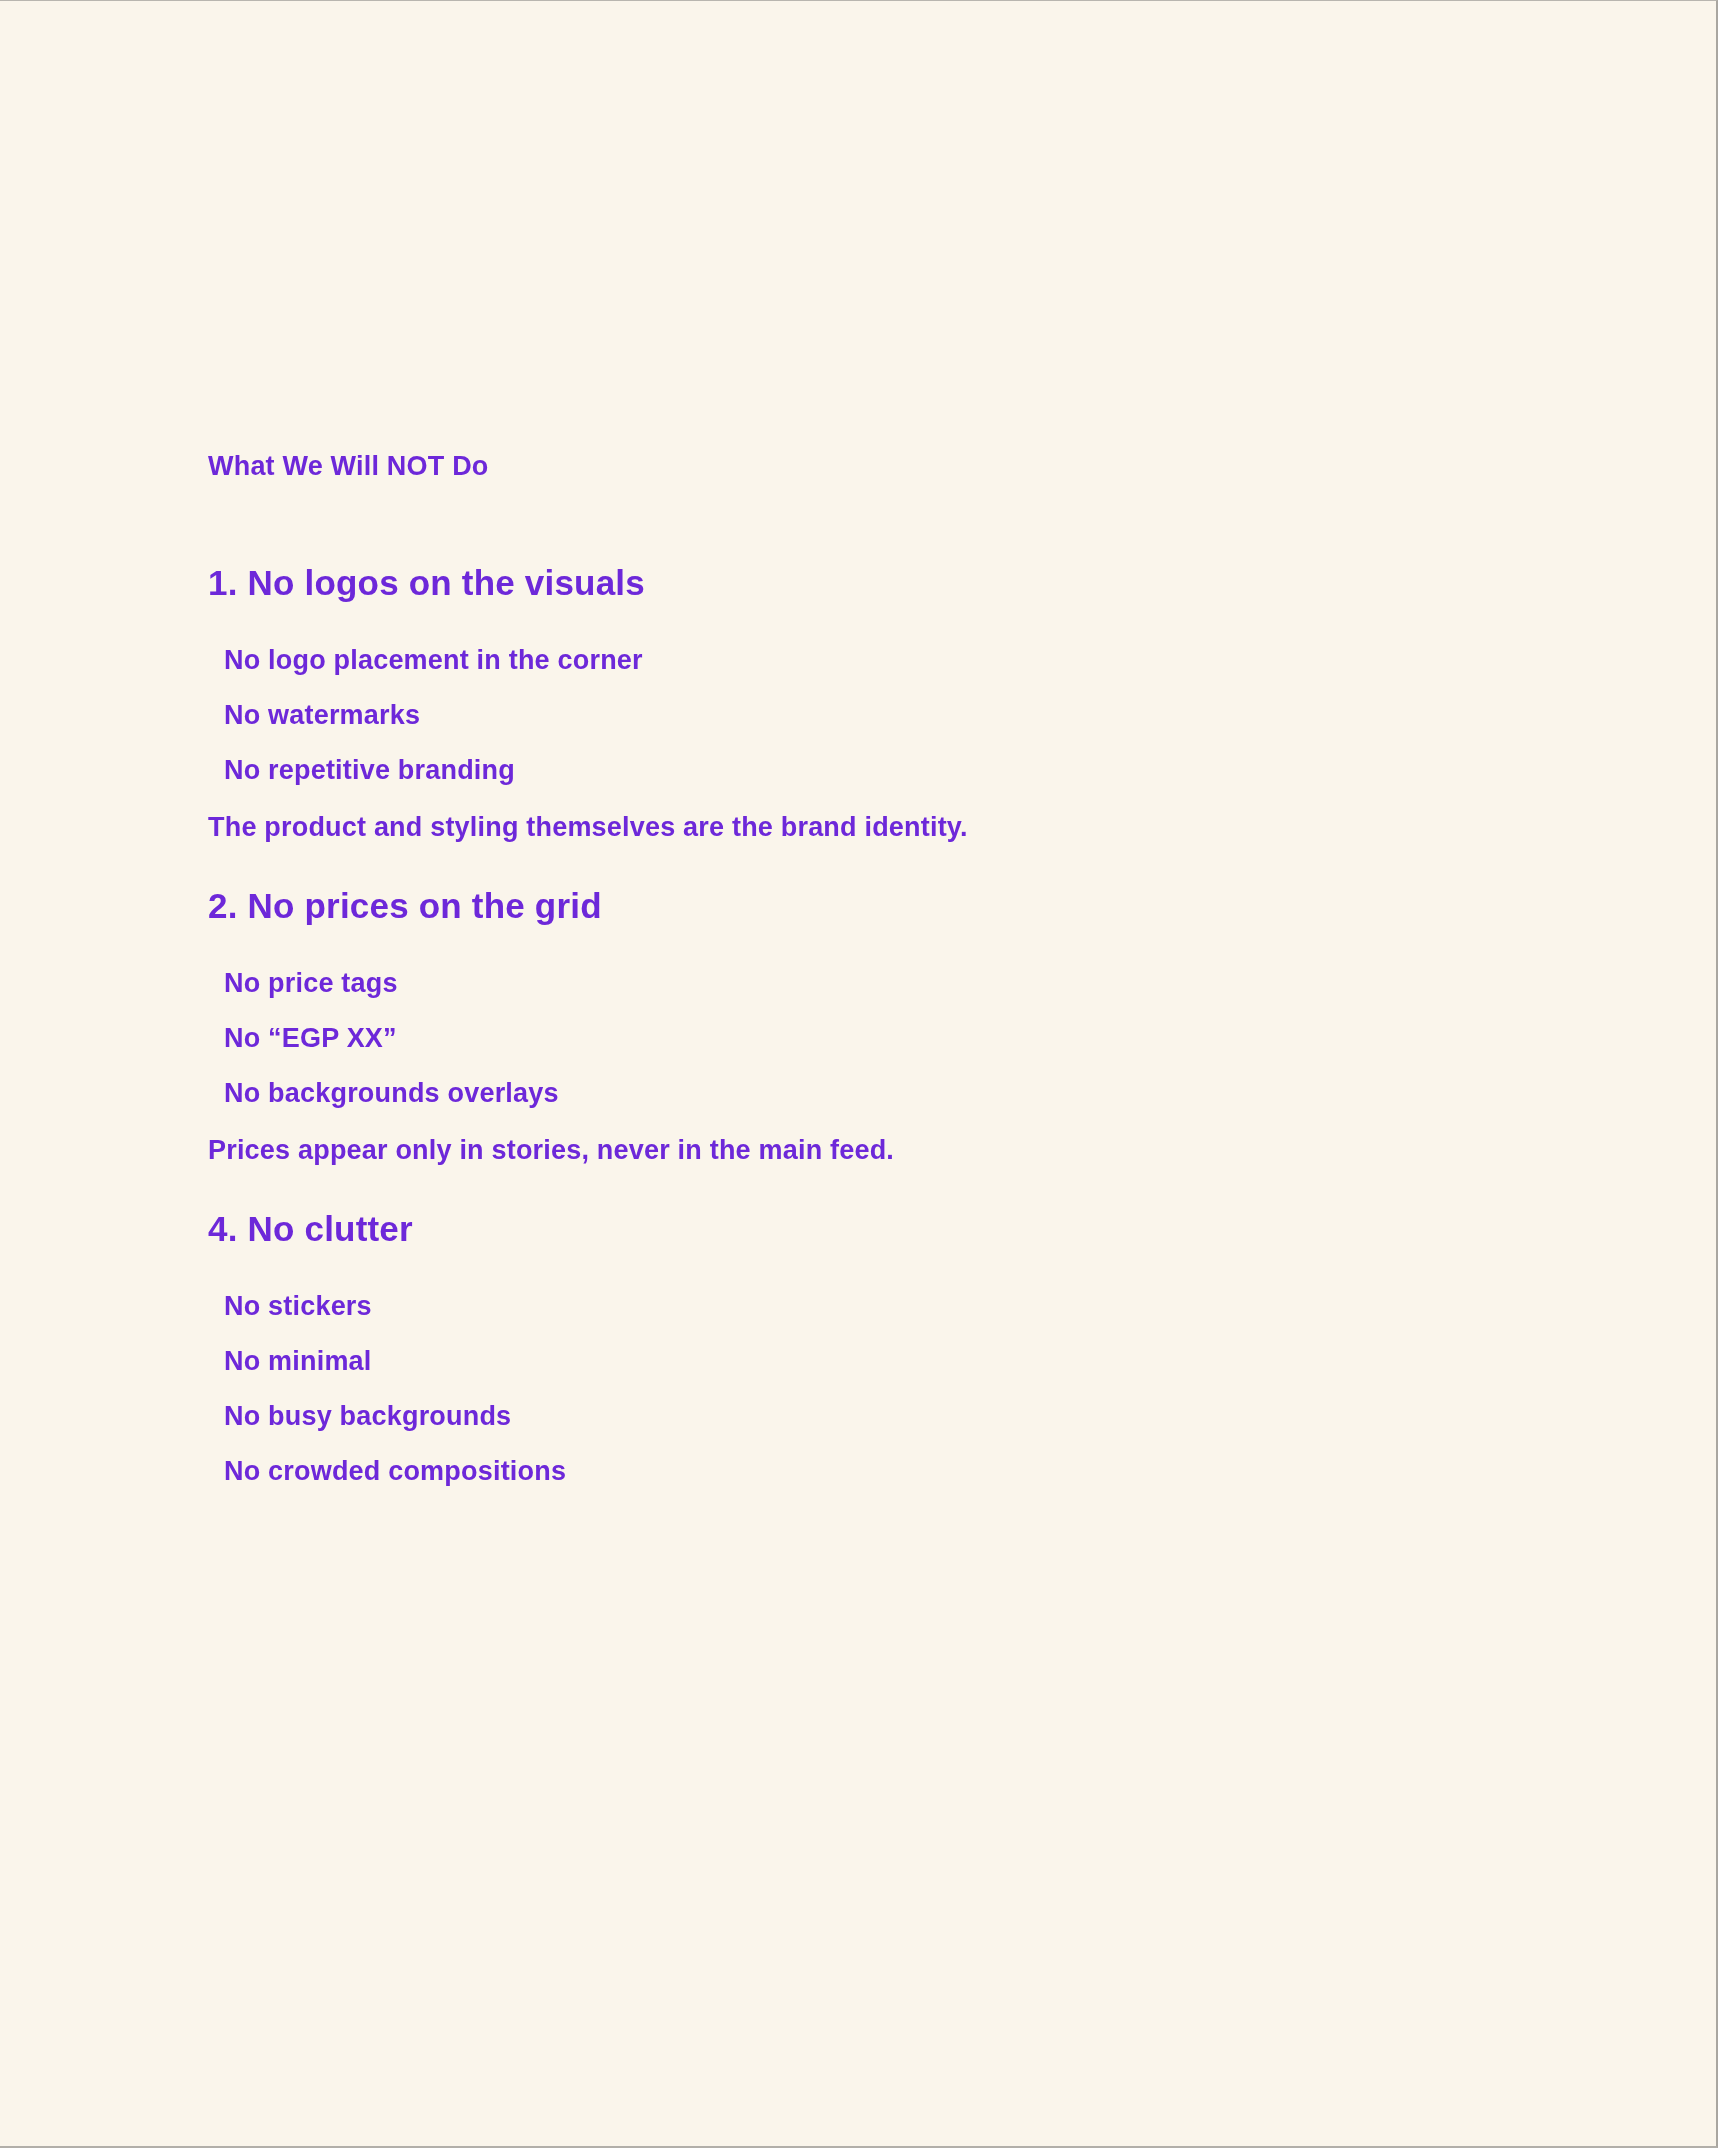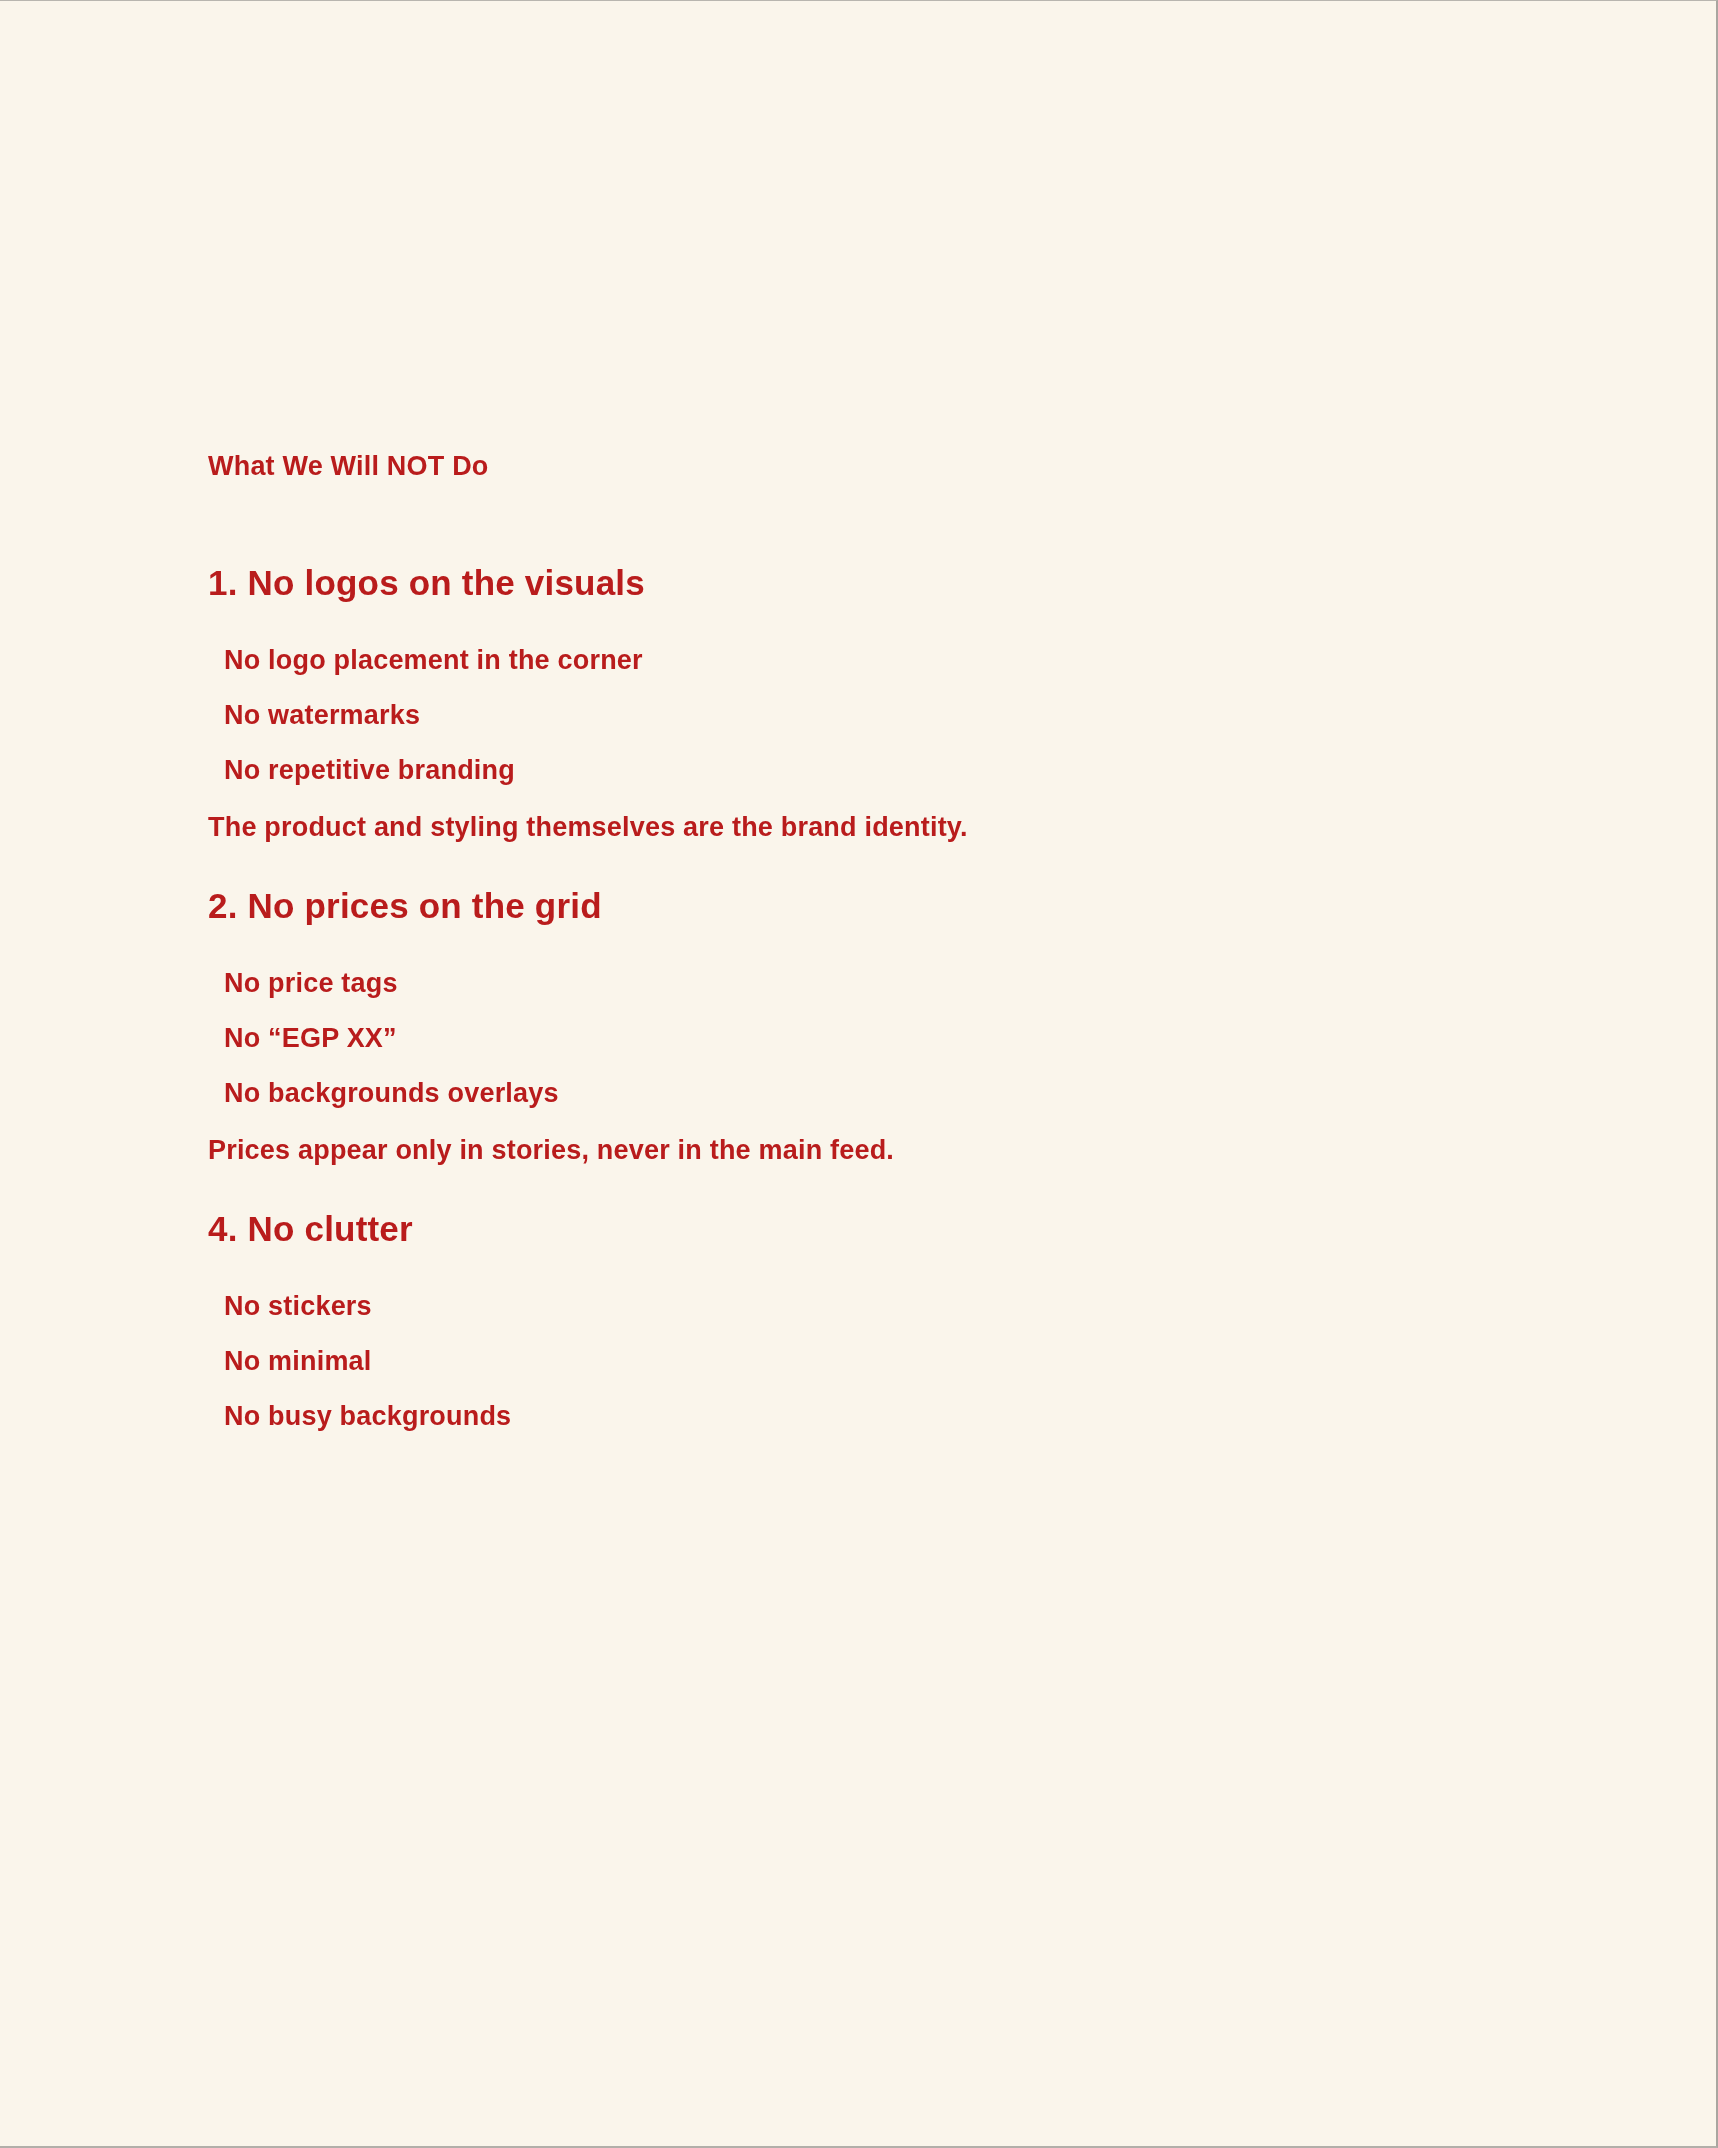--- a/index.html
+++ b/index.html
@@ -18,21 +18,21 @@
     border-bottom: 2.5px solid #b2afa9;
     overflow: hidden;
   }
   .doc {
     box-sizing: border-box;
     padding: 446px 101px 0 208px;
     font-family: "Liberation Sans", "DejaVu Sans", sans-serif;
     font-size: 27px;
     line-height: 39px;
     font-weight: 700;
-    color: #b91c1c;
+    color: #6d28d9;
     letter-spacing: 0.2px;
   }
   .line {
     margin: 16px;
     white-space: pre-wrap;
   }
   .title {
     font-size: 27px;
     font-weight: 700;
     margin: 0 0 77px 0;
@@ -70,17 +70,18 @@
       <p class="line">No backgrounds overlays</p>
       <p class="line note">Prices appear only in stories, never in the main feed.</p>
     </section>
 
 
     <section>
       <h2 class="line heading">4. No clutter</h2>
       <p class="line">No stickers</p>
       <p class="line">No minimal</p>
       <p class="line">No busy backgrounds</p>
+      <p class="line">No crowded compositions</p>
     </section>
 
   </main>
 </div>
 
 
 </body></html>

